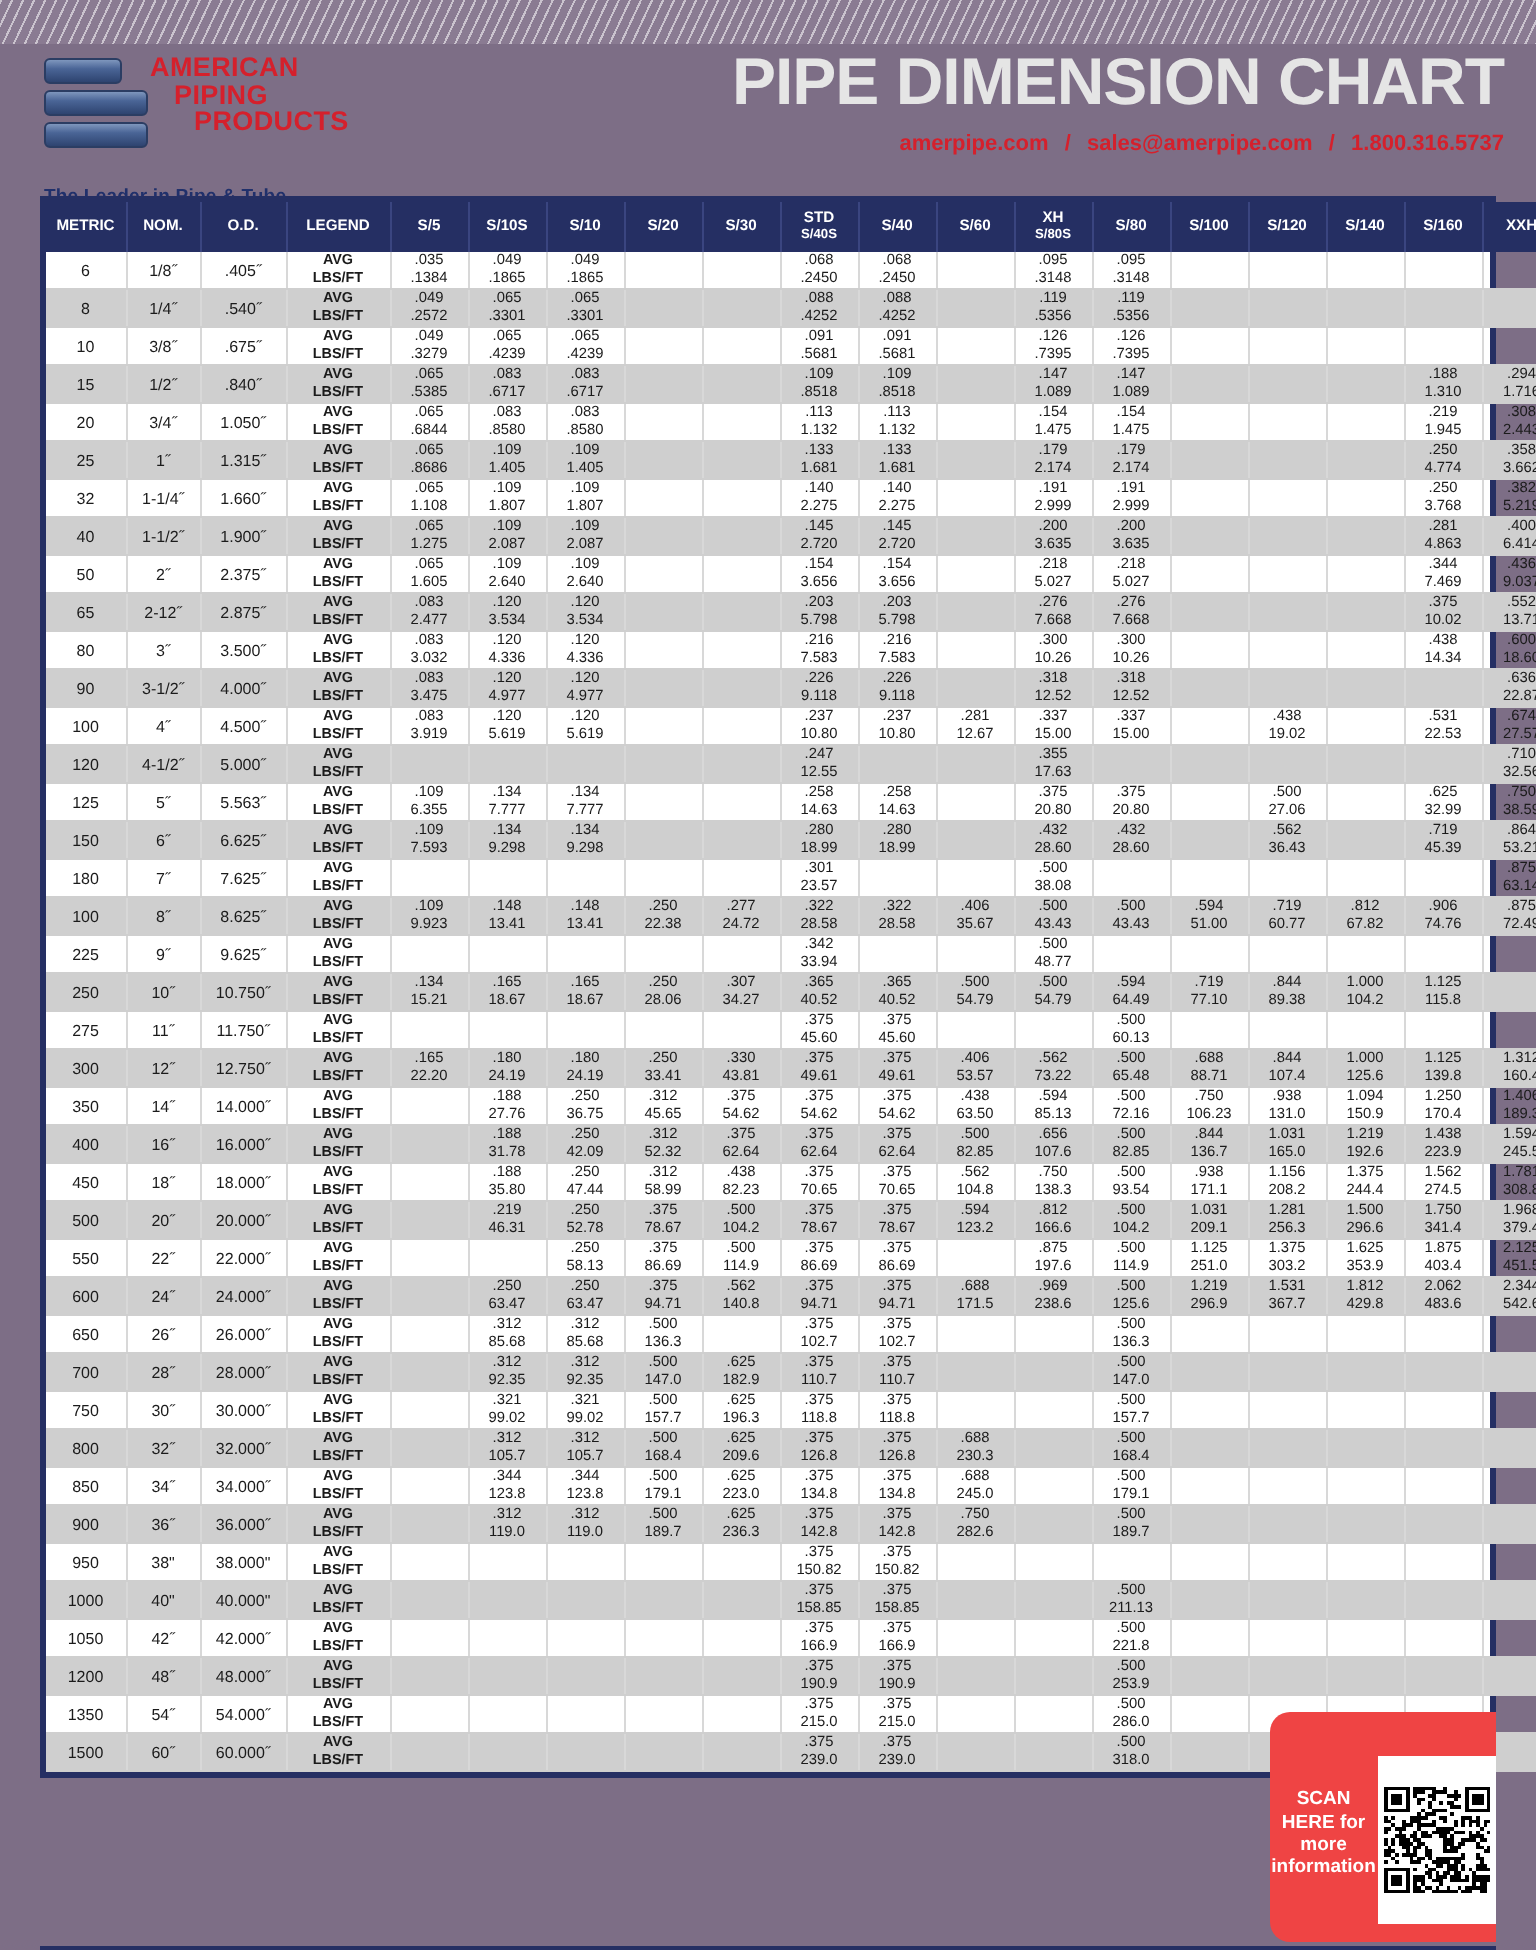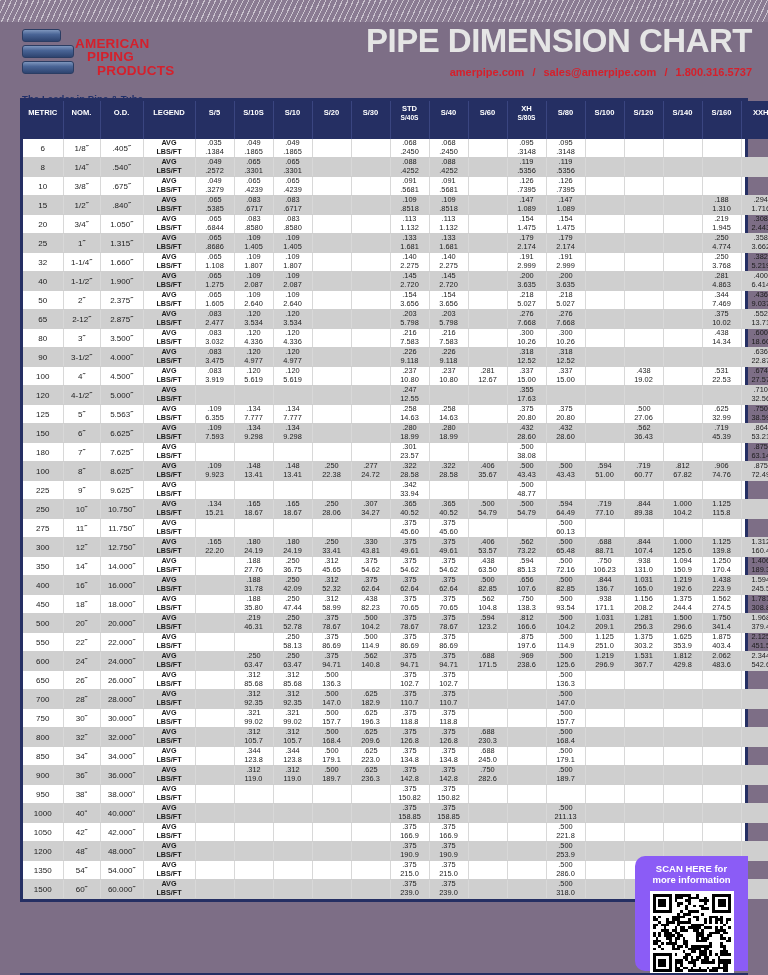--- a/index.html
+++ b/index.html
@@ -22,21 +22,21 @@
   .page{
     position:absolute;left:0;top:22px;width:768px;height:953px;
   }
   
   .header{
     position:relative;height:74px;
   }
   .logo-block{
     position:absolute;left:22px;top:4px;width:200px;
   }
-  .logo-row{display:flex;align-items:flex-end;}
+  .logo-row{display:flex;align-items:flex-start;}
   .pipes{width:50px;margin-right:3px;padding-top:3px;}
   .pipe{
     height:11px;border-radius:3px;margin-bottom:3px;
     background:linear-gradient(to bottom,#7e96bd 0%,#4a6596 40%,#2e4470 100%);
     border:1px solid #2b3d63;
   }
   .pipe.p1{width:37px;}
   .pipe.p2{width:50px;}
   .pipe.p3{width:50px;}
   .logo-words{line-height:1.0;padding-top:1px;}
@@ -64,21 +64,21 @@
     position:absolute;left:20px;top:76px;width:728px;
     border:3px solid #252f63;background:#fff;
     box-sizing:border-box;
   }
   table{
     border-collapse:collapse;width:100%;table-layout:fixed;
     font-size:7.4px;color:#1b1b1b;
   }
   thead th{
     background:#252f63;color:#fff;font-weight:bold;font-size:7.6px;
-    padding:4px 0 18px 0;text-align:center;vertical-align:middle;
+    padding:4px 0 5px 0;text-align:center;vertical-align:middle;
     border-right:1px solid #3a4580;line-height:1.15;
   }
   thead th:last-child{border-right:none;}
   thead th .sub{font-size:6.6px;display:block;}
   tbody td{
     text-align:center;border-right:1px solid #d8d8d8;
     border-bottom:1px solid #cfcfcf;padding:0;height:18px;
     vertical-align:middle;
   }
   tbody td:last-child{border-right:none;}
@@ -86,22 +86,22 @@
   tbody tr td.idc{font-size:8px;}
   .stack{display:flex;flex-direction:column;justify-content:center;height:18px;line-height:1.02;}
   .stack span{display:block;height:9px;}
   td.legend .stack span{font-size:7.2px;font-weight:bold;}
   
   col.c-metric{width:40px;} col.c-nom{width:37px;} col.c-od{width:43px;}
   col.c-legend{width:52px;} col.c-d{width:39px;}
   
   .qr-panel{
     position:absolute;right:20px;bottom:4px;width:113px;height:115px;
-    background:#8b5cf6;border-radius:10px 0 0 10px;
-    display:flex;flex-direction:column;align-items:center;padding-top:7px;
+    background:#ef4444;border-radius:10px 0 0 10px;
+    display:flex;flex-direction:row;align-items:center;padding-top:7px;
     box-sizing:border-box;
   }
   .qr-text{color:#fff;font-size:9.5px;font-weight:bold;text-align:center;line-height:1.2;}
   .qr-img{
     width:84px;height:84px;background:#fff;margin-top:5px;padding:3px;box-sizing:border-box;
   }
   .bottom-bar{
     position:absolute;left:20px;bottom:-6px;width:728px;height:8px;background:#252f63;
   }
 </style>

